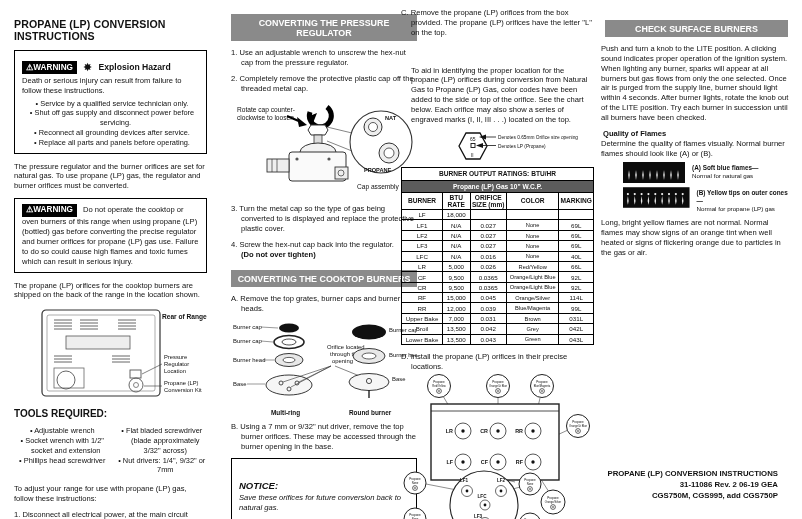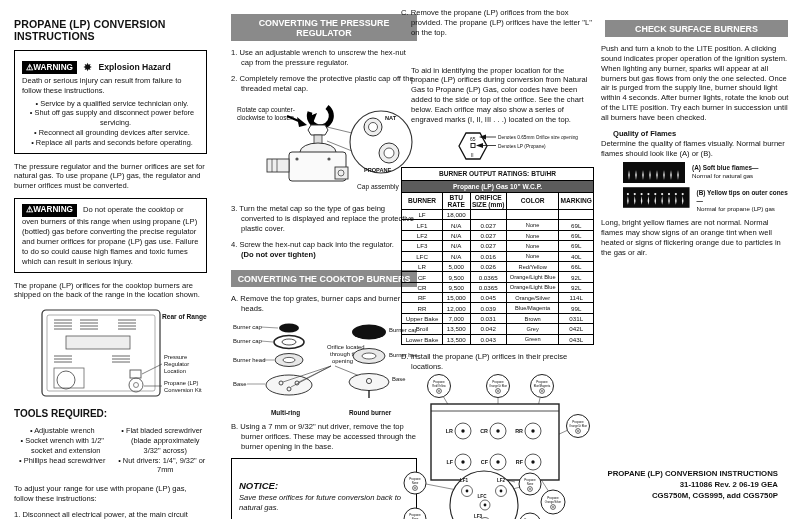--- a/index.html
+++ b/index.html
@@ -76,21 +76,21 @@
     <div class="warn-box">
       <div style="margin-bottom:2px;">
         <span class="warn-badge"><span>⚠</span><span>WARNING</span></span><span class="explosion">✸</span>
         <span class="hazard-title">Explosion Hazard</span>
       </div>
       <p style="margin-bottom:2px;">Death or serious injury can result from failure to follow these instructions.</p>
       <ul class="plain">
           <li>Service by a qualified service technician only.</li>
           <li>Shut off gas supply and disconnect power before servicing.</li>
           <li>Reconnect all grounding devices after service.</li>
-          <li>Replace all parts and seconds before operating.</li>
+          <li>Replace all parts and panels before operating.</li>
         </ul>
     </div>
 
     <p>The pressure regulator and the burner orifices are set for natural gas. To use propane (LP) gas, the regulator and burner orifices must be converted.</p>
 
     <div class="warn-box" style="margin-top:7px;">
       <p style="margin:0;">
         <span class="warn-badge"><span>⚠</span><span>WARNING</span></span>
         <span>Do not operate the cooktop or oven burners of this range when using propane (LP) (bottled) gas before converting the precise regulator and burner orifices for propane (LP) gas use. Failure to do so could cause high flames and toxic fumes which can result in serious injury.</span>
       </p>
@@ -477,21 +477,21 @@
       </g>
     </svg>
 
     <p style="margin-top:4px;">To prevent leakage, make sure the orifice spuds are securely screwed into the gas supply tubes.</p>
 
   </div>
 
   <div class="col" id="col4">
     <div class="sec-head first">CHECK SURFACE BURNERS</div>
     <p>Push and turn a knob to the LITE position. A clicking sound indicates proper operation of the ignition system. When lighting any burner, sparks will appear at all burners but gas flows from only the one selected. Once air is purged from the supply line, burner should light within 4 seconds. After burner lights, rotate the knob out of the LITE position. Try each burner in succession until all burners have been checked.</p>
-    <p style="font-weight:bold; margin:5px 12px 0;">Quality of Flames</p>
+    <p style="font-weight:bold; margin:5px 2px 0;">Quality of Flames</p>
     <p style="margin-bottom:4px;">Determine the quality of flames visually. Normal burner flames should look like (A) or (B).</p>
 
     <div class="flame-row">
       <svg width="62" height="21" viewBox="0 0 62 21">
         <rect x="0" y="0" width="62" height="21" fill="#0c0c0c"></rect>
         <g fill="#e9e9e9">
           <path d="M6 18 q-1.6 -4.5 0 -10 q1.6 5.5 0 10 Z"></path>
             <path d="M13 18 q-1.6 -4.5 0 -10 q1.6 5.5 0 10 Z"></path>
           <path d="M20 18 q-1.6 -4.5 0 -10 q1.6 5.5 0 10 Z"></path>
             <path d="M27 18 q-1.6 -4.5 0 -10 q1.6 5.5 0 10 Z"></path>

